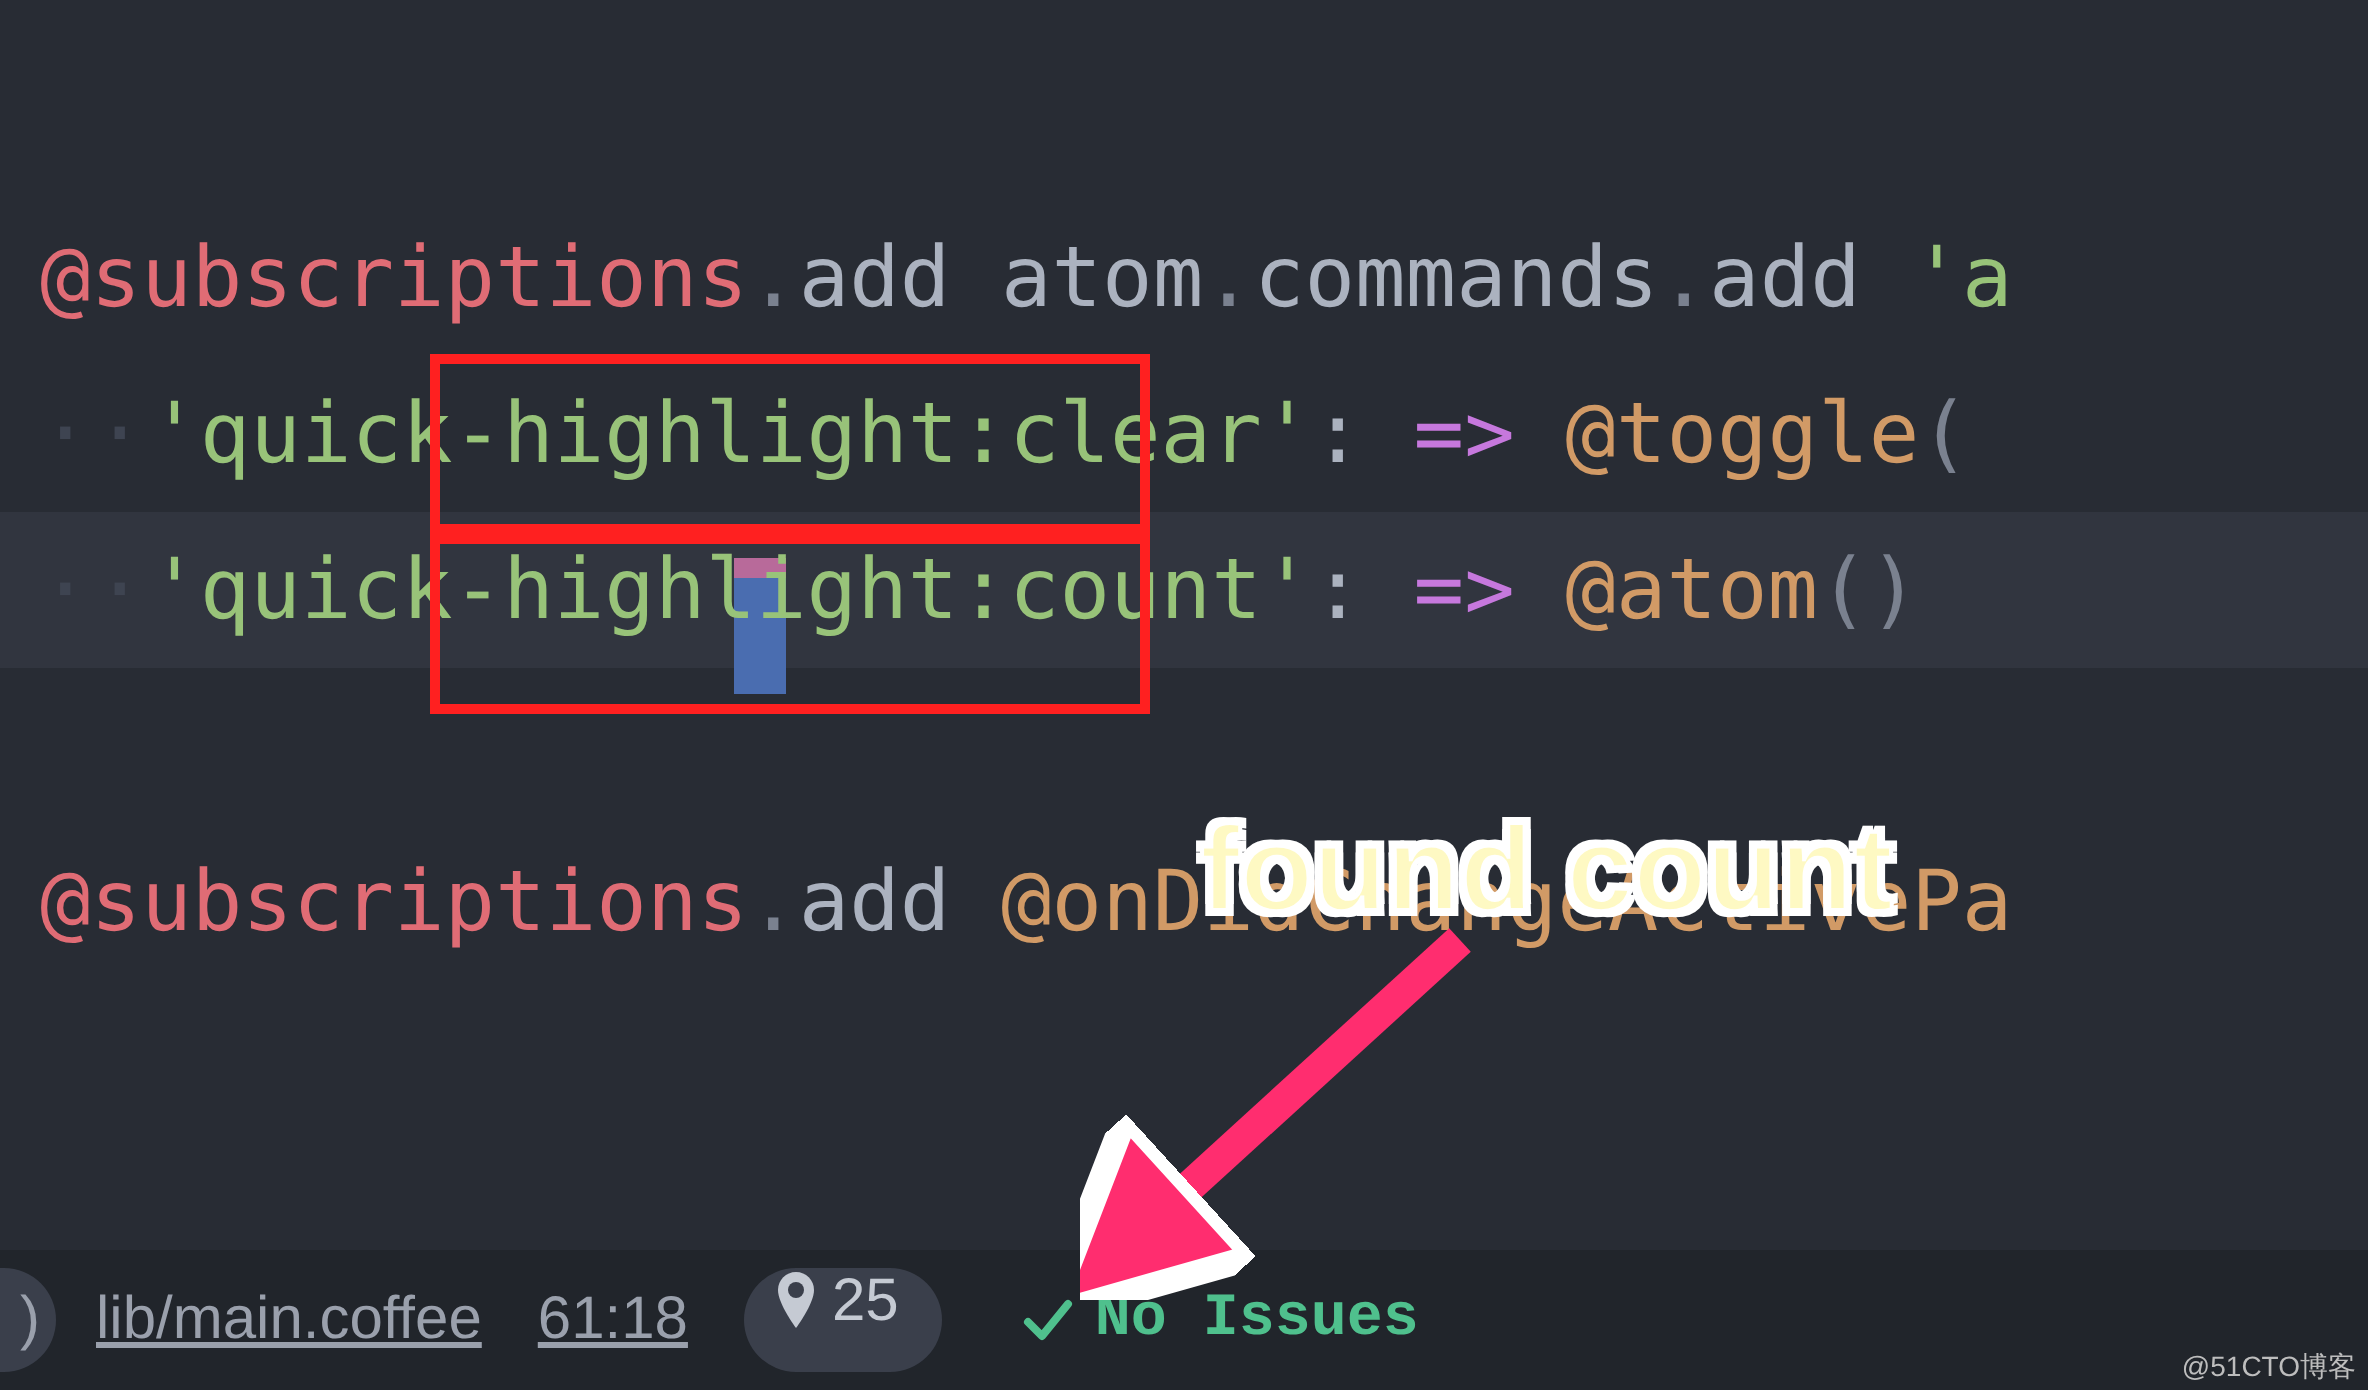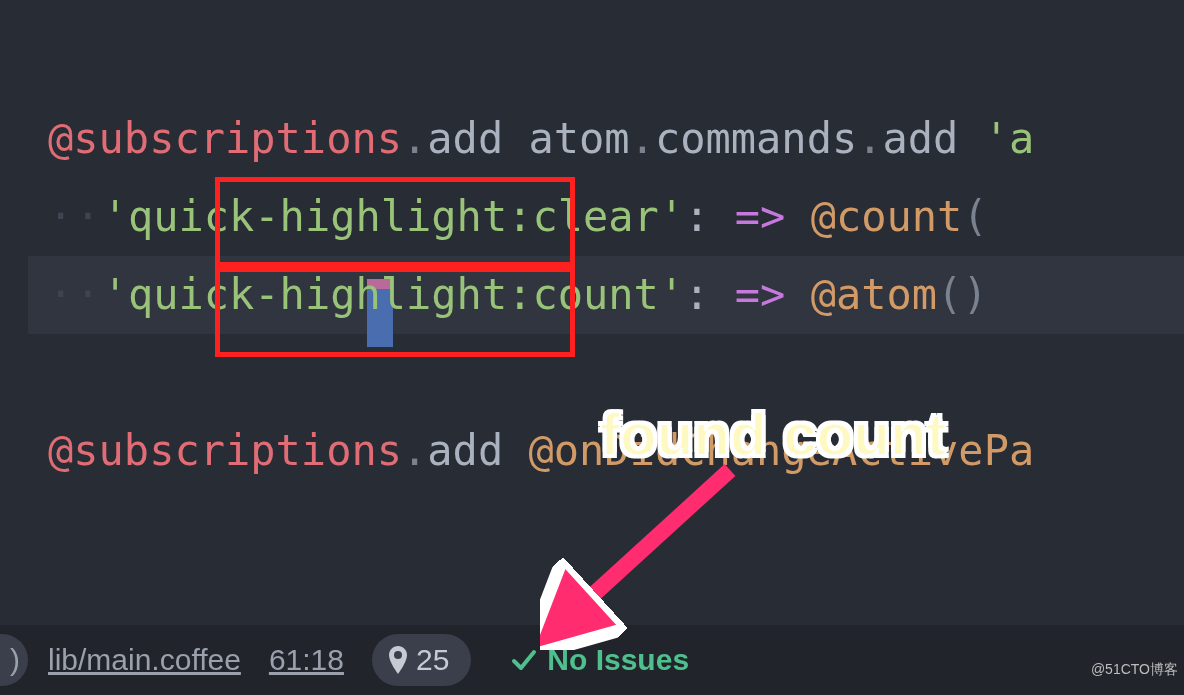--- a/index.html
+++ b/index.html
@@ -19,21 +19,20 @@
     bottom: 70px;
     padding-top: 100px;
   }
   .line {
     height: 78px;
     line-height: 78px;
     font-size: 42px;
     white-space: nowrap;
     padding-left: 20px;
     position: relative;
-    margin-left: 28px;
   }
   .line.current {
     background: rgba(100,110,130,0.15);
   }
   .indent-dots {
     color: #3e4451;
     letter-spacing: 2px;
   }
   .t-red { color: #e06c75; }
   .t-grey { color: #abb2bf; }
@@ -134,55 +133,55 @@
   .status-item {
     margin-right: 28px;
     text-decoration: underline;
   }
   .pill {
     background: #3a3f4b;
     border-radius: 26px;
     height: 52px;
     padding: 0 22px 0 14px;
     display: flex;
-    align-items: center;
     gap: 6px;
     color: #c5cad3;
     font-weight: 500;
     margin-right: 40px;
   }
   .pill svg { display: block; }
   .issues {
     color: #4fc08d;
     display: flex;
     align-items: center;
     gap: 10px;
     font-weight: 600;
+    font-family: Liberation Mono, monospace;
   }
   .issues svg { display: block; }
 
   .watermark {
     position: absolute;
-    bottom: 16px;
+    bottom: 2px;
     right: 6px;
     font-family: sans-serif;
     font-size: 14px;
     color: #bdbdbd;
     z-index: 20;
   }
 </style>
 </head>
 <body>
 
 <div class="editor">
   <div class="line">
     <span class="t-red">@</span><span class="t-red">subscriptions</span><span class="t-dim">.</span><span class="t-grey">add</span><span> </span><span class="t-grey">atom</span><span class="t-dim">.</span><span class="t-grey">commands</span><span class="t-dim">.</span><span class="t-grey">add</span><span> </span><span class="t-green">'a</span>
   </div>
   <div class="line">
-    <span class="indent-dots">··</span><span class="t-green">'</span><span class="t-green">quick-highlight:clear</span><span class="t-green">'</span><span class="t-grey">:</span> <span class="t-purple">=&gt;</span> <span class="t-orange">@</span><span class="t-orange">count</span><span class="t-dim">(</span>
+    <span class="indent-dots">··</span><span class="t-green">'</span><span class="t-green">quick-highlight:clear</span><span class="t-green">'</span><span class="t-grey">:</span> <span class="t-purple">=&gt;</span> <span class="t-orange">@</span><span class="t-orange">toggle</span><span class="t-dim">(</span>
   </div>
   <div class="line current">
     <span class="indent-dots">··</span><span class="t-green">'</span><span class="t-green" style="position:relative;z-index:3">quick-highlight:count</span><span class="t-green">'</span><span class="t-grey">:</span>  <span class="t-purple">=&gt;</span> <span class="t-orange">@</span><span class="t-orange">atom</span><span class="t-dim">()</span>
   </div>
   <div class="line" style="height:78px"></div>
   <div class="line">
     <span class="t-red">@</span><span class="t-red">subscriptions</span><span class="t-dim">.</span><span class="t-grey">add</span><span> </span><span class="t-orange">@</span><span class="t-orange">onDidChangeActivePa</span>
   </div>
 </div>
 

